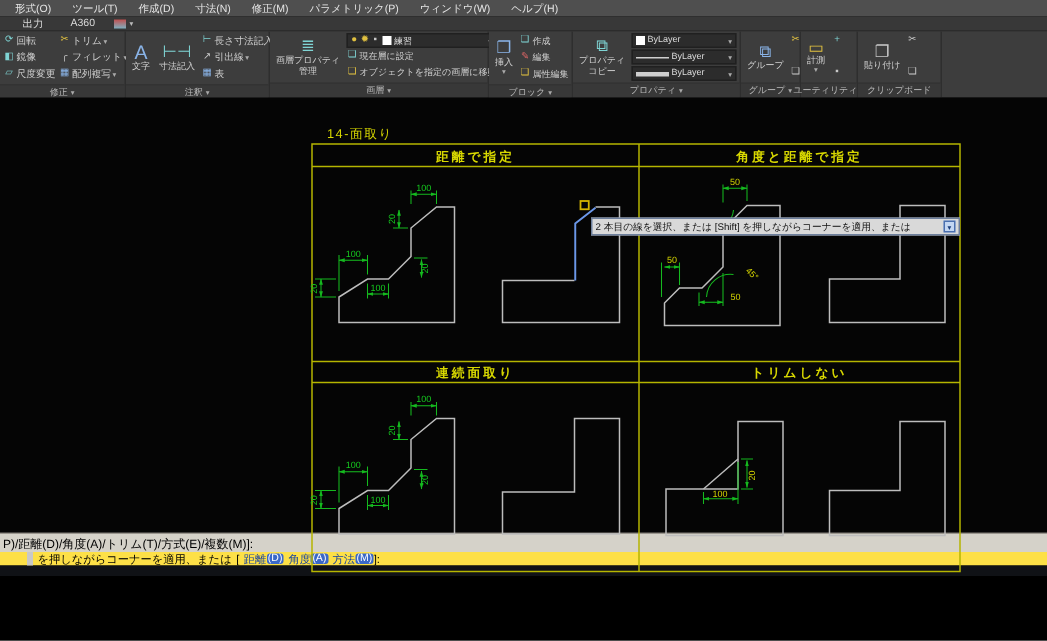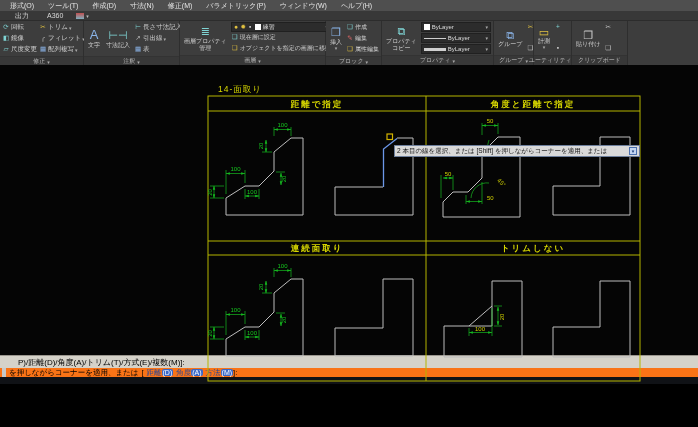--- a/index.html
+++ b/index.html
@@ -39,23 +39,23 @@
   .fill{flex:1;background:#3d3d3d;}
   
   .canvas{position:relative;height:290px;background:#050505;}
   .tooltip{position:absolute;left:394px;top:80px;width:246px;height:12px;background:#d9d9d9;
            border:1px solid #6d7f9c;box-sizing:border-box;display:flex;align-items:center;
            font-size:6.5px;color:#111;padding:0 2px;white-space:nowrap;overflow:hidden;}
   .tooltip .dynicon{margin-left:auto;width:8px;height:8px;background:#c3d6f2;border:1px solid #4a6fae;
            box-sizing:border-box;display:flex;align-items:center;justify-content:center;font-size:5px;color:#1a3d7a;}
   
   .cmdhist{height:13px;background:#d5d2c9;color:#000;font-size:8px;display:flex;align-items:center;
-           padding-left:18px;border-top:1px solid #9a968e;box-sizing:border-box;white-space:nowrap;}
-  .cmdline{height:9px;background:#f97316;display:flex;align-items:center;font-size:7.5px;color:#000;
-           padding-left:2px;white-space:nowrap;}
+           padding-left:2px;border-top:1px solid #9a968e;box-sizing:border-box;white-space:nowrap;}
+  .cmdline{height:9px;background:#fde047;display:flex;align-items:center;font-size:7.5px;color:#000;
+           padding-left:18px;white-space:nowrap;}
   .cmdgutter{width:4px;height:100%;background:#c8c8c8;margin-right:3px;}
   .optname{color:#1a44a0;margin-left:3px;}
   .optkey{background:#3a68c8;color:#fff;border-radius:2px;padding:0 1px;font-size:7px;}
   .brkt{margin-left:3px;}
   .bottomstrip{height:7px;background:#101216;}
 </style>
 </head>
 <body>
 
 <div class="screen">

